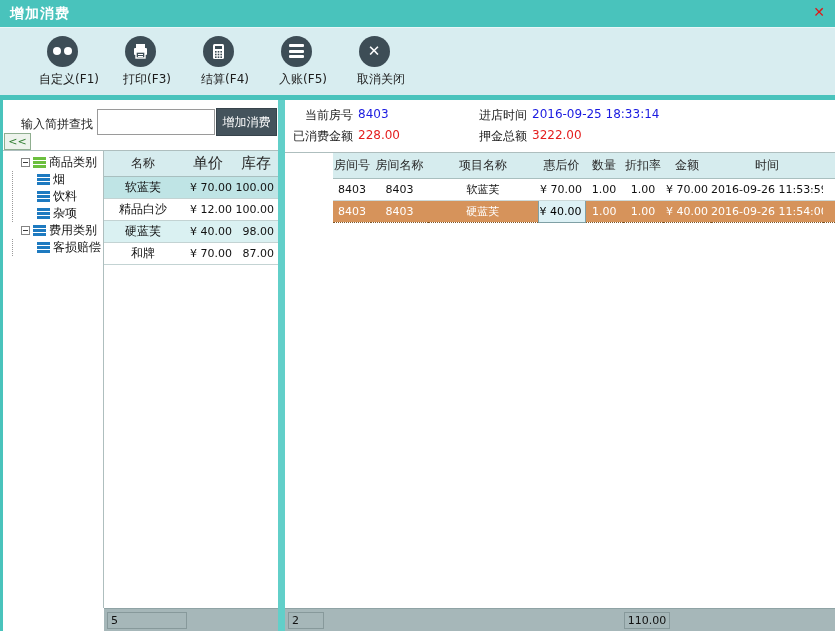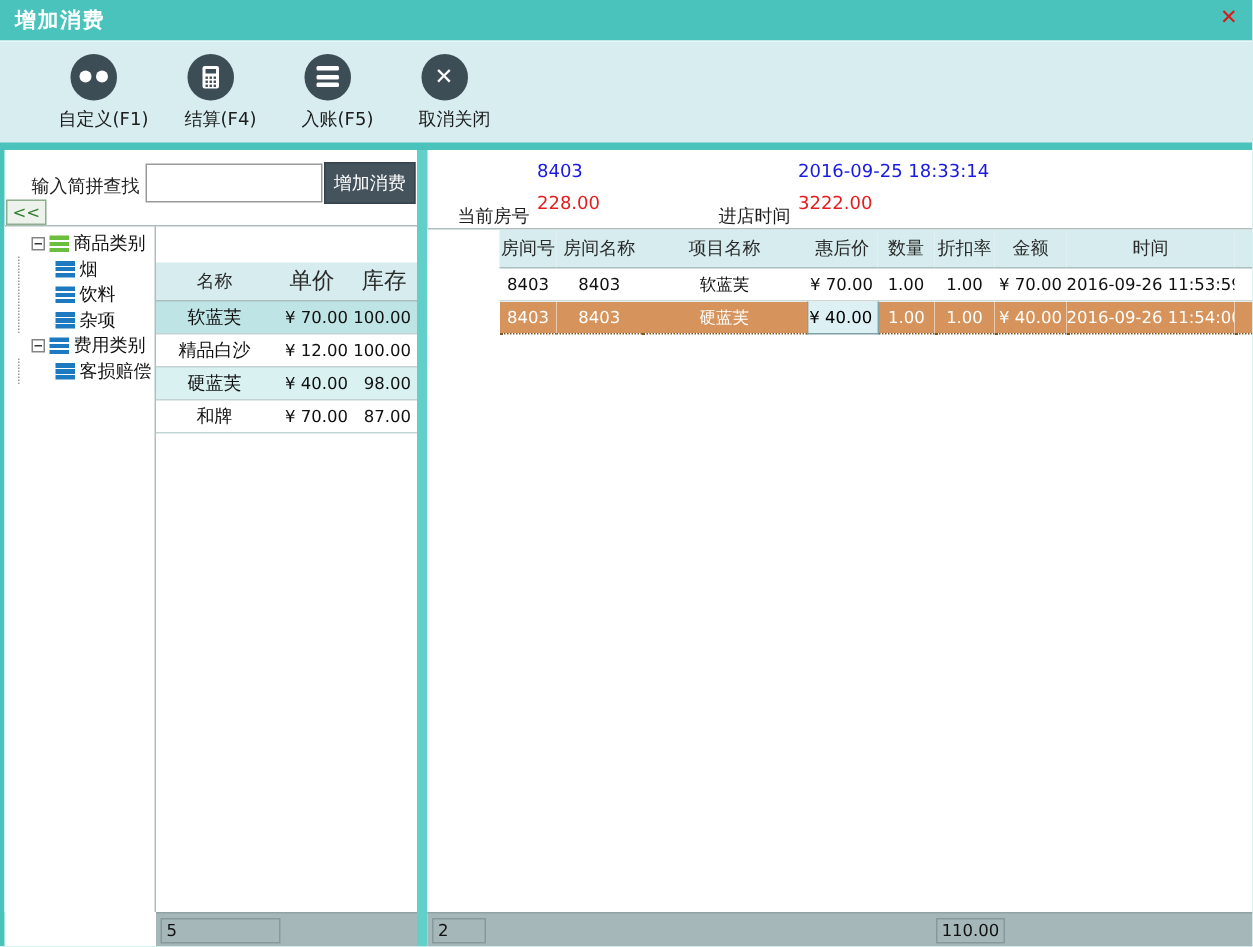--- a/index.html
+++ b/index.html
@@ -40,42 +40,42 @@
   .tchildren { margin-left:7px; border-left:1px dotted #9a9a9a; padding-left:8px; }
   .exp { width:9px; height:9px; border:1px solid #848484; background:#fff; position:relative; flex:0 0 9px; }
   .exp::after { content:""; position:absolute; left:1px; top:3px; width:5px; height:1px; background:#3a3a3a; }
   .bars { width:13px; height:11px; flex:0 0 13px; }
   .bars-green { background:linear-gradient(#6cbf3e 0 3px,transparent 3px 4px,#6cbf3e 4px 7px,transparent 7px 8px,#6cbf3e 8px 11px); }
   .bars-blue  { background:linear-gradient(#1e7ac0 0 3px,transparent 3px 4px,#1e7ac0 4px 7px,transparent 7px 8px,#1e7ac0 8px 11px); }
   .tlabel { font-size:12px; color:#111; }
 
   .ptable-wrap { position:absolute; left:101px; top:50px; width:174px; height:458px; border-top:1px solid #aebebe; background:#fff; overflow:hidden; }
   table { border-collapse:collapse; table-layout:fixed; }
-  .ptable { width:174px;margin-top:24px; }
+  .ptable { width:174px; }
   .ptable th { height:25px; background:#d6ecee; font-weight:normal; font-size:15px; color:#2a2a2a; border-bottom:1px solid #a9bfbf; }
   .ptable td { height:22px; font-size:11px; border-bottom:1px solid #c3d3d3; color:#111; }
   .ptable .c-name  { width:78px; text-align:center; font-size:12px; }
   .ptable .c-price { width:52px; text-align:right; padding-right:2px; }
   .ptable .c-stock { width:44px; text-align:right; padding-right:4px; }
   .ptable th.c-price, .ptable th.c-stock { text-align:center; padding:0; }
   .ptable tr.sel td { background:#bfe4e5; }
   .ptable tr.shaded td { background:#daf1f2; }
 
   .left-footer { position:absolute; left:101px; top:508px; width:174px; height:23px; background:#a6b7b9; border-top:1px solid #8fa3a5; }
   .fbox { position:absolute; top:3px; height:17px; border:1px solid #87999b; font-size:11px; color:#111; line-height:15px; padding-left:3px; }
   .pf-count { left:3px; width:80px; }
 
   
   .divider { position:absolute; left:275px; top:0; width:7px; height:531px; background:#62cfc9; }
 
   
   .right { position:absolute; left:282px; top:0; width:550px; height:531px; }
   .info { position:absolute; left:0; top:0; width:550px; height:52px; }
   .info span { position:absolute; height:16px; white-space:nowrap; }
-  .ilab { color:#1c1c1c; text-align:right;margin-top:29px; }
+  .ilab { color:#1c1c1c; text-align:right; }
   .r1 { top:7px; } .r2 { top:28px; }
   .p1l { left:0; width:68px; }
   .p1v { left:73px; }
   .p2l { left:160px; width:82px; }
   .p2v { left:247px; }
   .blue { color:#1a1ae0; }
   .red { color:#e41e1e; }
 
   .otable-wrap { position:absolute; left:0; top:52px; width:550px; height:456px; border-top:1px solid #aebebe; background:#fff; overflow:hidden; }
   .otable { width:550px;margin-left:48px; }
@@ -104,20 +104,32 @@
 
   <div class="toolbar">
     <div class="tb-btn">
       <div class="circ">
           <span class="ic-dots">
             <i></i>
             <i></i>
           </span>
         </div>
       <div class="tb-label">自定义(F1)</div>
+    </div>
+    <div class="tb-btn">
+      <div class="circ">
+        <svg width="17" height="17" viewBox="0 0 17 17">
+            <rect x="4" y="1" width="9" height="4" fill="#fff"></rect>
+            <rect x="2" y="5" width="13" height="7" rx="1" fill="#fff"></rect>
+            <rect x="4" y="9" width="9" height="6" fill="#3d4d56" stroke="#fff" stroke-width="1.4"></rect>
+            <line x1="6" y1="11.5" x2="11" y2="11.5" stroke="#fff" stroke-width="1"></line>
+            <line x1="6" y1="13.5" x2="11" y2="13.5" stroke="#fff" stroke-width="1"></line>
+          </svg>
+      </div>
+      <div class="tb-label">打印(F3)</div>
     </div>
     <div class="tb-btn">
       <div class="circ">
         <svg width="17" height="17" viewBox="0 0 17 17">
             <rect x="3" y="1" width="11" height="15" rx="1.5" fill="#fff"></rect>
             <rect x="5" y="3" width="7" height="3" fill="#3d4d56"></rect>
             <g fill="#3d4d56">
               <rect x="5" y="8" width="1.6" height="1.6"></rect>
               <rect x="7.7" y="8" width="1.6" height="1.6"></rect>
               <rect x="10.4" y="8" width="1.6" height="1.6"></rect>

